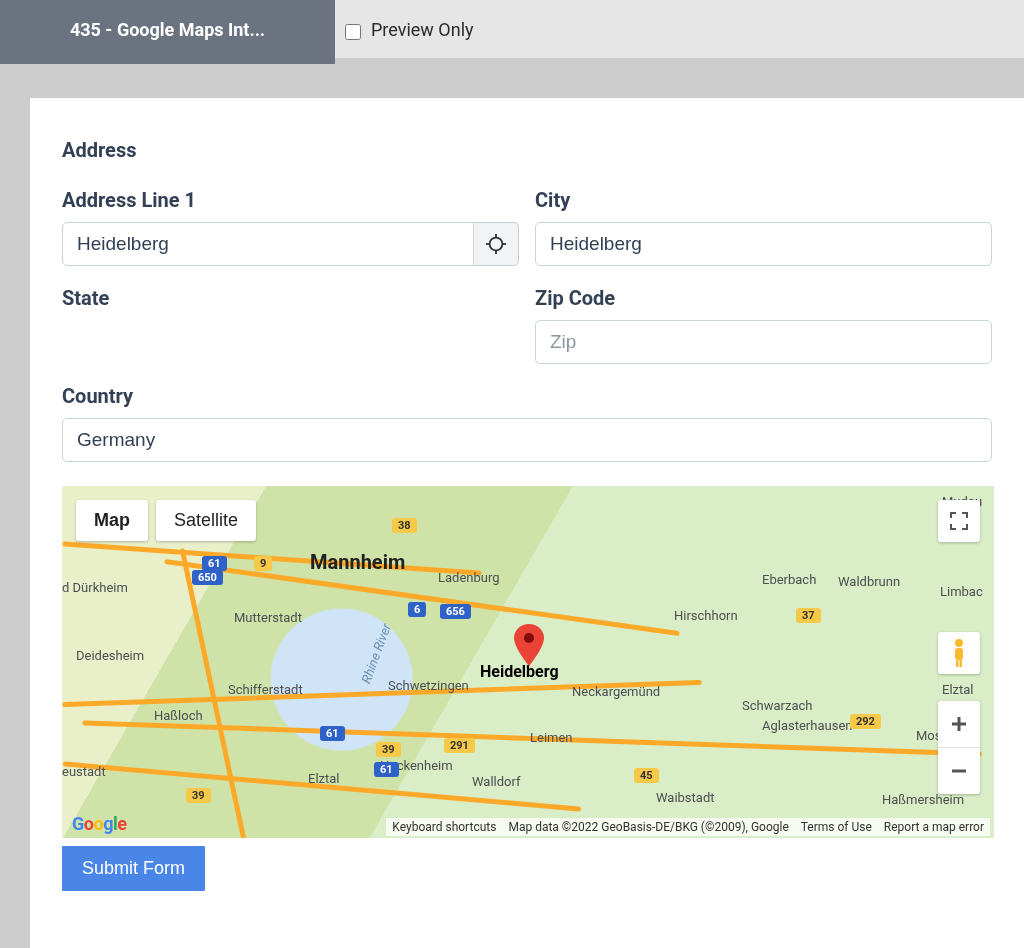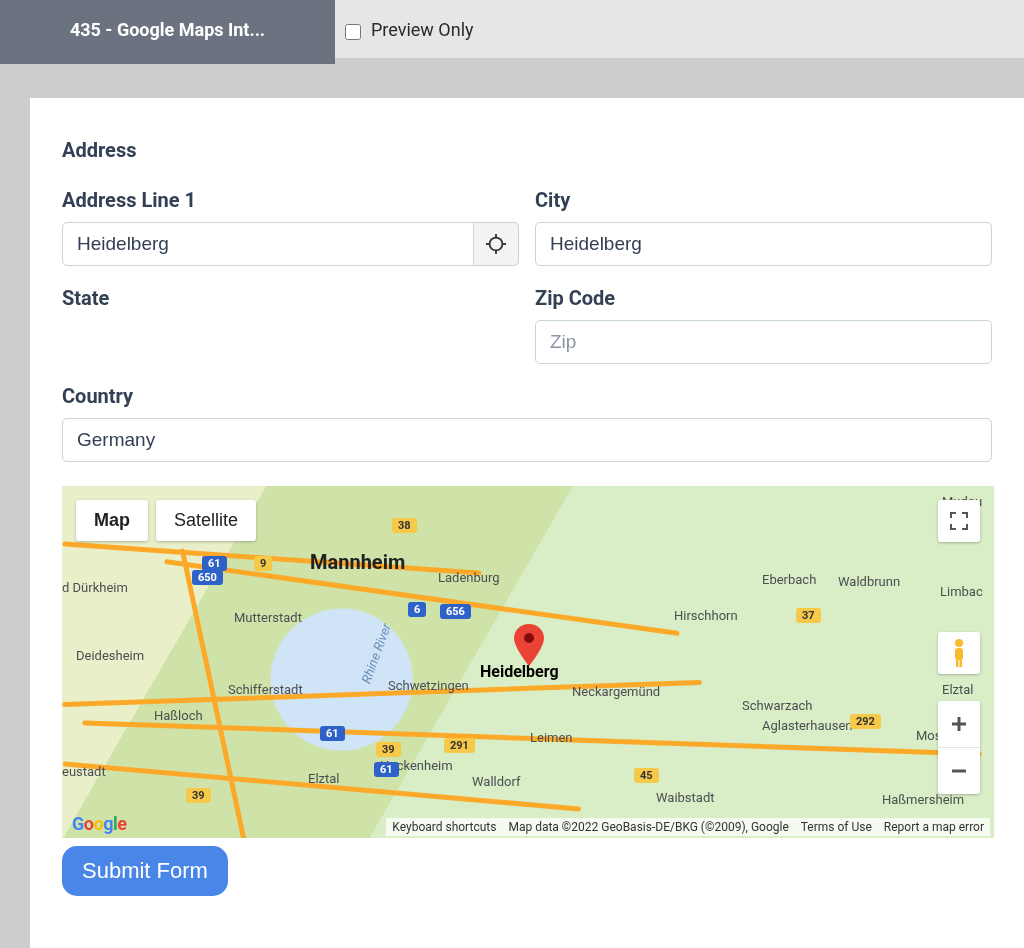--- a/index.html
+++ b/index.html
@@ -173,21 +173,21 @@
     position:absolute; bottom:4px; left:10px;
     font-size:18px; font-weight:700; letter-spacing:-0.5px;
   }
   .glogo .gb{color:#4285F4}.glogo .gr{color:#EA4335}.glogo .gy{color:#FBBC05}.glogo .gg{color:#34A853}
   .marker {
     position:absolute; left:452px; top:138px;
   }
   .submit {
     margin-top:8px;
     background:#4a86e8; color:#fff; border:none;
-    font-size:22px; padding:12px 20px; border-radius:15px;
+    font-size:18px; padding:12px 20px; border-radius:1px;
     cursor:pointer;
   }
 </style>
 </head>
 <body>
 
 <div class="topbar">
   <div class="tabbtn first">
     <span>435 - Google Maps Int...</span>
   </div>

